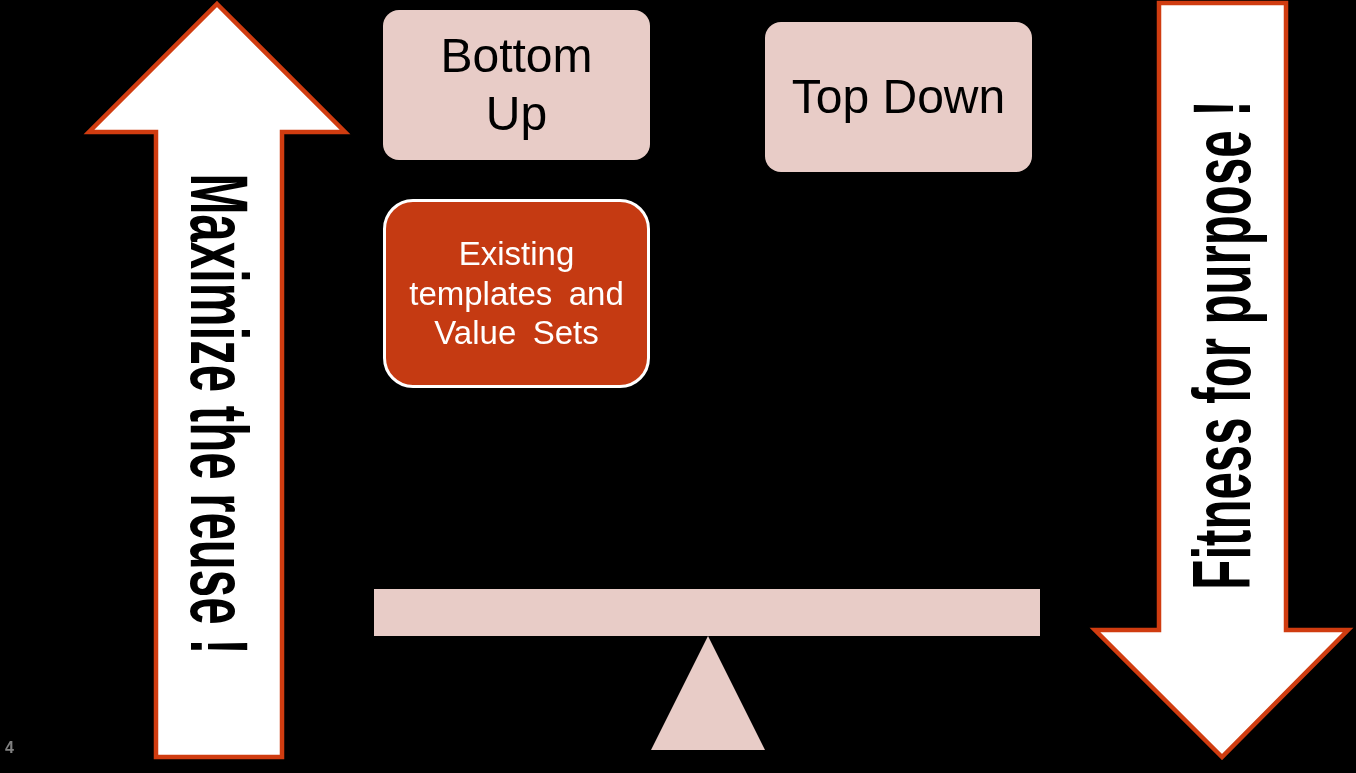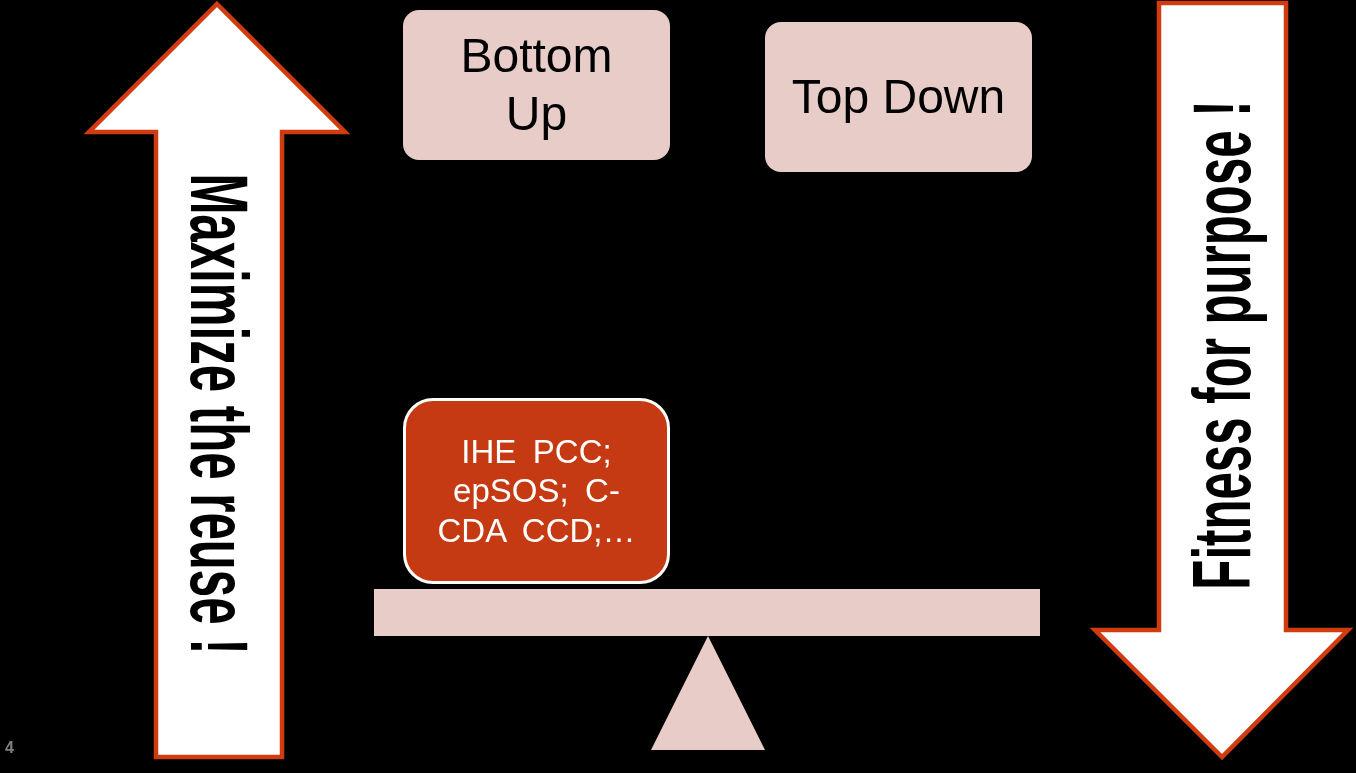--- a/index.html
+++ b/index.html
@@ -51,21 +51,21 @@
     background:var(--red);
     border:3px solid #ffffff;
     border-radius:30px;
     display:flex; align-items:center; justify-content:center;
     text-align:center;
     color:var(--box_text);
     font-size:33px; line-height:1.2;
     word-spacing:0.22em;
     white-space:pre-line;
   }
-  .col-left  { left:383px;margin-left:20px; }
+  .col-left  { left:383px; }
   .col-right { left:765px;margin-top:12px; }
   .row-header { top:10px; }
   .row-1 { top:199px; height:189px; }
   .row-2 { top:398px; height:186px; }
 
   .beam {
     position:absolute;
     left:374px; top:589px;
     width:666px; height:47px;
     background:var(--pink);
@@ -101,24 +101,24 @@
 
   <div class="vlabel ccw" style="left:1222px; top:345px;">
     <span>Fitness for purpose !</span>
   </div>
 
   <div class="header-box col-left row-header">Bottom
 Up</div>
 
   <div class="header-box col-right row-header">Top Down</div>
 
+  <div class="red-box col-left row-1">Existing
+templates and
+Value Sets</div>
 
-  <div class="red-box col-left row-2">IHE PCC;
-epSOS; C-
-CDA CCD;…</div>
 
 
 
   <div class="beam"></div>
   <div class="fulcrum"></div>
 
   <div class="page-number">4</div>
 
 </div>
 

